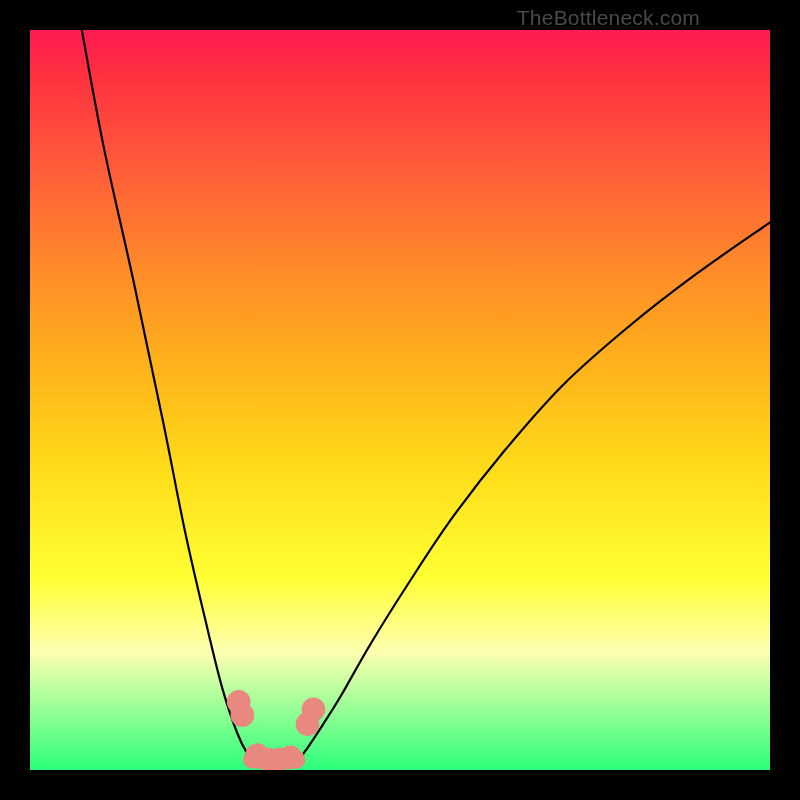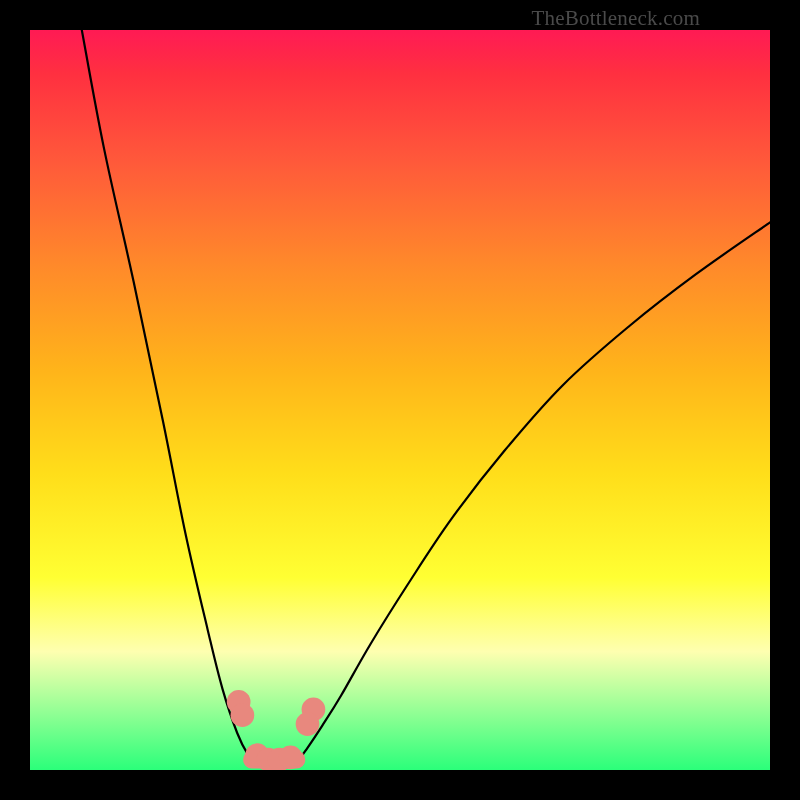--- a/index.html
+++ b/index.html
@@ -11,21 +11,20 @@
     overflow: hidden;
     font-family: Arial, Helvetica, sans-serif;
   }
   .frame {
     position: absolute;
     left: 0;
     top: 0;
     width: 712px;
     height: 800px;
     background: #000;
-    font-family: Liberation Serif, serif;
   }
   .plot {
     position: absolute;
     left: 30px;
     top: 30px;
     width: 740px;
     height: 740px;
     background: linear-gradient(to bottom,
       #ff1a54 0%,
       #ff3040 6%,

